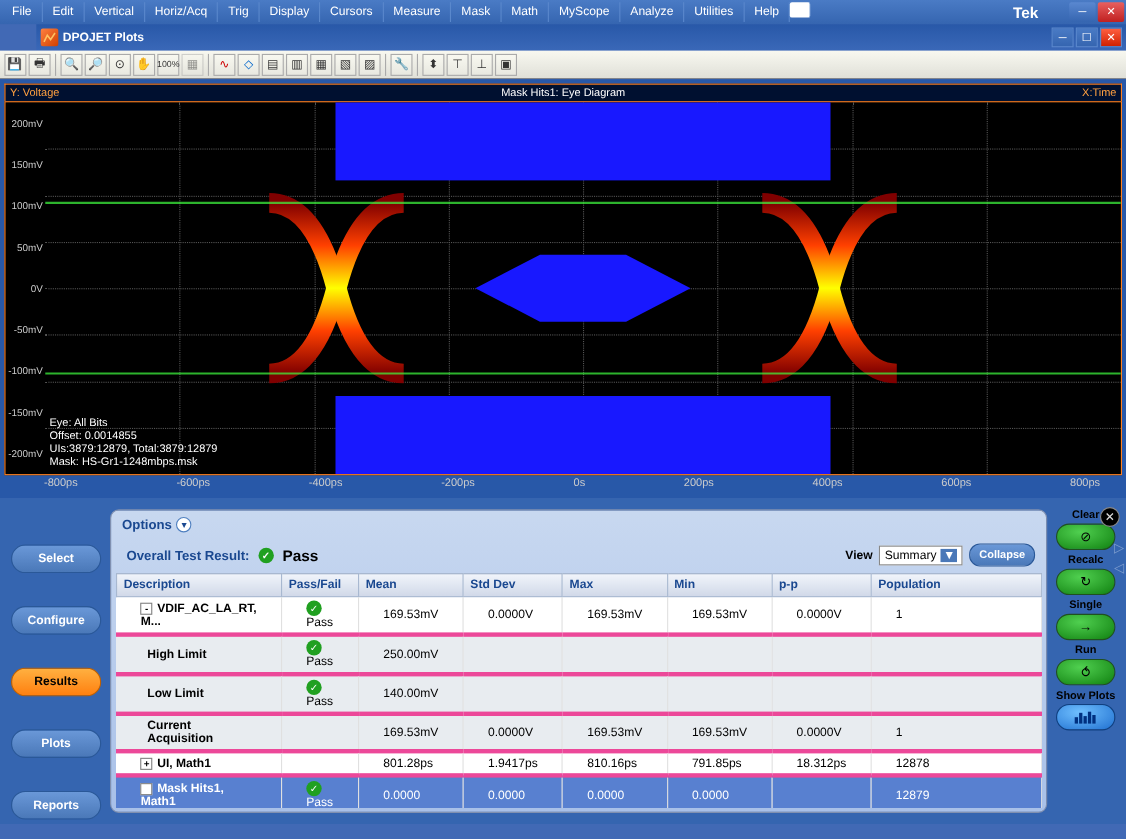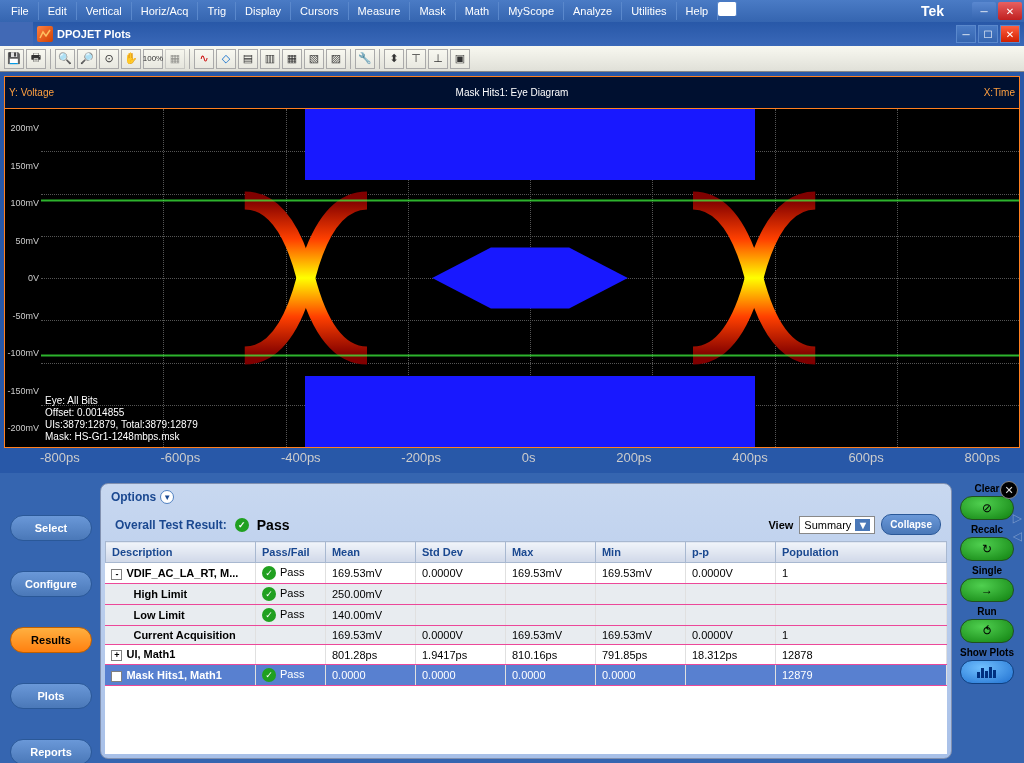--- a/index.html
+++ b/index.html
@@ -25,35 +25,35 @@
 .chrome-btn { width: 20px; height: 18px; background: linear-gradient(#4a7bc5,#3565b0); border: 1px solid #5a88cc; color: #fff; font-size: 10px; display: flex; align-items: center; justify-content: center; }
 .chrome-close { background: linear-gradient(#ff6040,#d02000); }
 
 
 .toolbar { background: linear-gradient(#f8f8f0, #e0e0d8); height: 26px; display: flex; align-items: center; padding: 0 4px; gap: 2px; border-bottom: 1px solid #888; }
 .tb-btn { width: 20px; height: 20px; background: linear-gradient(#f8f8f0,#e8e8e0); border: 1px solid #aaa; display: flex; align-items: center; justify-content: center; font-size: 11px; color: #333; }
 .tb-sep { width: 1px; height: 20px; background: #aaa; margin: 0 2px; }
 
 
 .plot-container { background: #2858a8; padding: 4px; }
-.plot-header { display: flex; justify-content: space-between; background: #001030; height: 32px; align-items: center; padding: 0 4px; color: #ffa040; font-size: 10px; border: 1px solid #ff8020; border-bottom: none; }
+.plot-header { display: flex; justify-content: space-between; background: #001030; height: 16px; align-items: center; padding: 0 4px; color: #ffa040; font-size: 10px; border: 1px solid #ff8020; border-bottom: none; }
 .plot-header .center { position: absolute; left: 50%; transform: translateX(-50%); color: #fff; }
 .plot-header-wrap { position: relative; }
 .plot-area { background: #000; border: 1px solid #ff8020; height: 340px; position: relative; display: flex; }
 .y-axis { width: 36px; display: flex; flex-direction: column; justify-content: space-between; padding: 14px 2px; color: #ccc; font-size: 9px; text-align: right; background: transparent; z-index: 2; }
 .plot-canvas { flex: 1; position: relative; overflow: hidden; }
 .grid-lines { position: absolute; inset: 0; }
 .grid-v { position: absolute; top: 0; bottom: 0; border-left: 1px dotted #555; }
 .grid-h { position: absolute; left: 0; right: 0; border-top: 1px dotted #555; }
 
 .mask-block { position: absolute; background: #1818ff; }
 
 .plot-info { position: absolute; bottom: 4px; left: 4px; color: #fff; font-size: 10px; line-height: 12px; z-index: 5; }
 
-.x-axis { display: flex; justify-content: space-between; padding: 2px 20px 4px 36px; color: #ccc; font-size: 13px; }
+.x-axis { display: flex; justify-content: space-between; padding: 2px 20px 4px 36px; color: #ccc; font-size: 10px; }
 
 
 .analysis-panel { background: #3565b0; padding: 10px; display: flex; gap: 8px; height: 296px; }
 .left-buttons { display: flex; flex-direction: column; gap: 30px; padding-top: 32px; }
 .pill-btn { background: linear-gradient(#6a98d8, #4a78b8); color: #fff; font-size: 11px; font-weight: bold; padding: 6px 14px; border-radius: 14px; border: 1px solid #2a5898; text-align: center; min-width: 72px; }
 .pill-btn.active { background: linear-gradient(#ffb040, #ff8010); color: #000; border-color: #c06000; }
 
 .main-panel { flex: 1; background: linear-gradient(#c8d8f0, #a8c0e8); border-radius: 8px; padding: 0; display: flex; flex-direction: column; border: 1px solid #8090b0; overflow: hidden; }
 .panel-header { display: flex; justify-content: space-between; align-items: center; padding: 6px 10px; }
 .panel-title { color: #1a4890; font-weight: bold; font-size: 13px; }
@@ -64,21 +64,21 @@
 .overall { display: flex; align-items: center; gap: 8px; color: #1a4890; font-weight: bold; font-size: 12px; }
 .pass-icon { width: 14px; height: 14px; background: #20a020; border-radius: 50%; display: inline-flex; align-items: center; justify-content: center; color: #fff; font-size: 9px; }
 .pass-text { color: #000; font-weight: bold; font-size: 14px; }
 .view-group { display: flex; align-items: center; gap: 6px; color: #000; font-size: 11px; }
 .view-select { background: #fff; border: 1px solid #888; padding: 2px 4px; font-size: 11px; width: 76px; display: flex; justify-content: space-between; align-items: center; }
 .collapse-btn { background: linear-gradient(#6a98d8, #4a78b8); color: #fff; font-size: 10px; font-weight: bold; padding: 4px 8px; border-radius: 10px; border: 1px solid #2a5898; }
 
 .results-table { background: #fff; margin: 0 4px 4px 4px; flex: 1; overflow: auto; font-size: 11px; }
 table { width: 100%; border-collapse: collapse; }
 th { background: linear-gradient(#f0f4fa, #d0d8e8); color: #1a4890; font-weight: bold; text-align: left; padding: 4px 6px; border: 1px solid #a8b8d0; font-size: 11px; }
-td { padding: 3px 6px; border-bottom: 1px solid #ec4899; border-right: 1px solid #e0e0e0; color: #000; }
+td { padding: 3px 22px; border-bottom: 4px solid #ec4899; border-right: 1px solid #e0e0e0; color: #000; }
 tr.sub td:first-child { padding-left: 28px; background: #e8ecf0; font-weight: bold; }
 tr.sub td { background: #e8ecf0; }
 tr.main td:first-child { font-weight: bold; }
 tr.selected td { background: #5880d0; color: #fff; }
 .tree-toggle { display: inline-flex; width: 11px; height: 11px; border: 1px solid #808080; align-items: center; justify-content: center; font-size: 9px; margin-right: 4px; line-height: 1; background: #fff; }
 
 .right-buttons { display: flex; flex-direction: column; gap: 4px; align-items: center; padding-top: 0; position: relative; }
 .close-x { position: absolute; top: -2px; right: -4px; width: 18px; height: 18px; background: #000; color: #ddd; border-radius: 50%; display: flex; align-items: center; justify-content: center; font-size: 11px; border: 1px solid #888; }
 .rb-label { color: #000; font-size: 10px; font-weight: bold; }
 .oval-btn { width: 54px; height: 24px; border-radius: 12px; display: flex; align-items: center; justify-content: center; font-size: 12px; color: #000; border: 1px solid #205020; }

